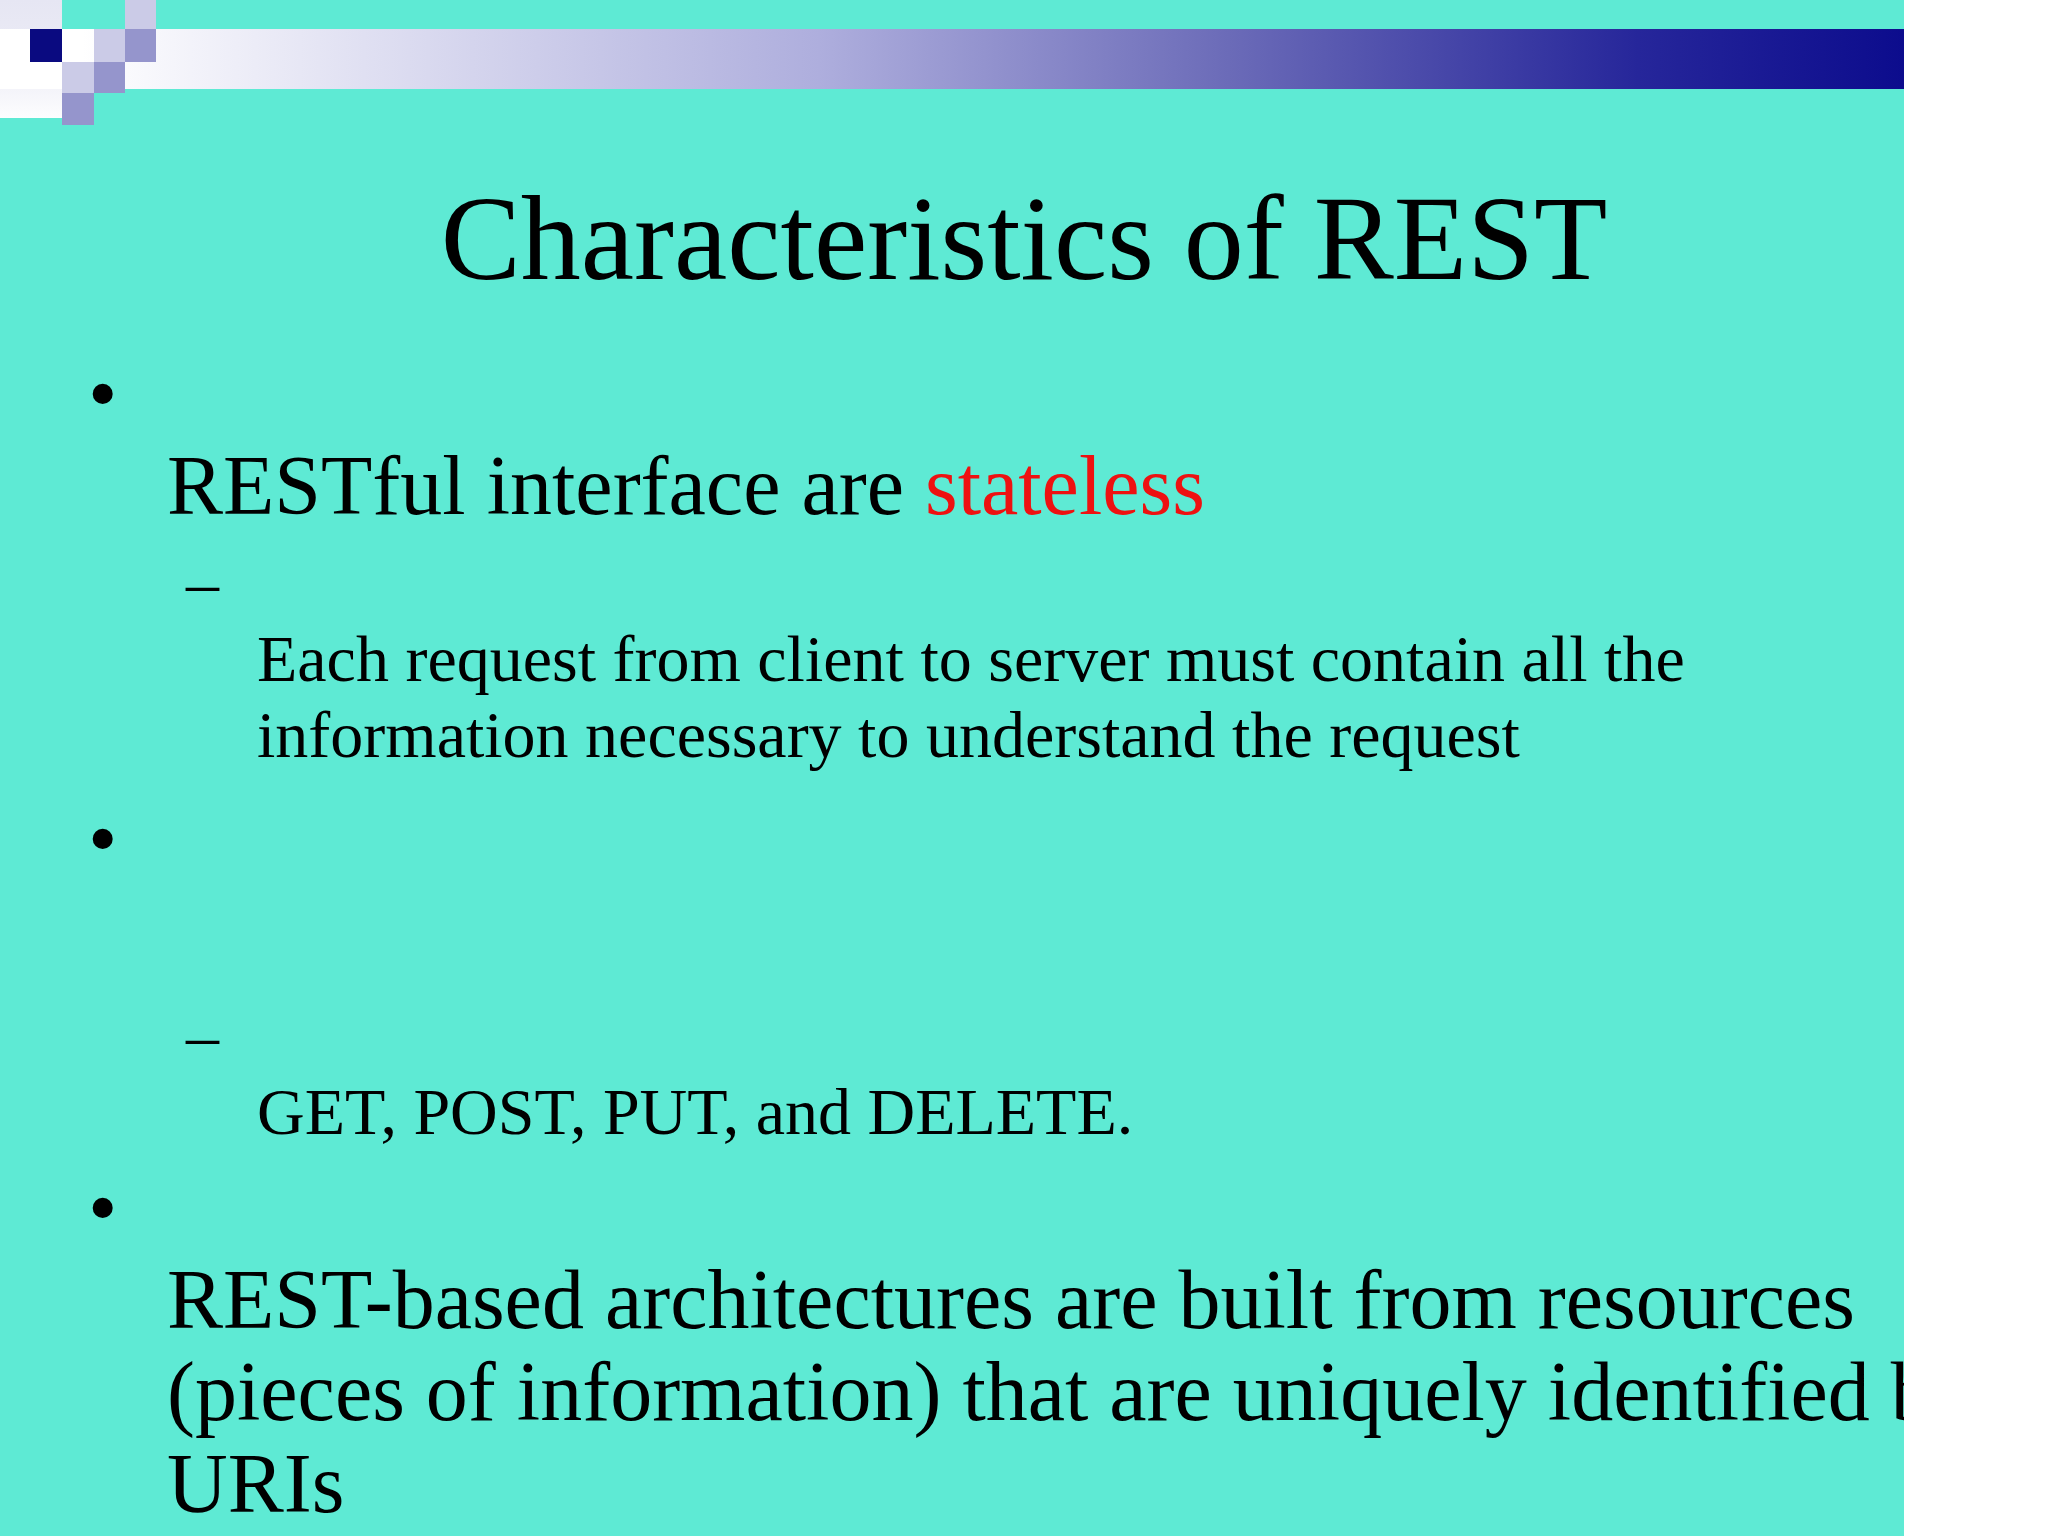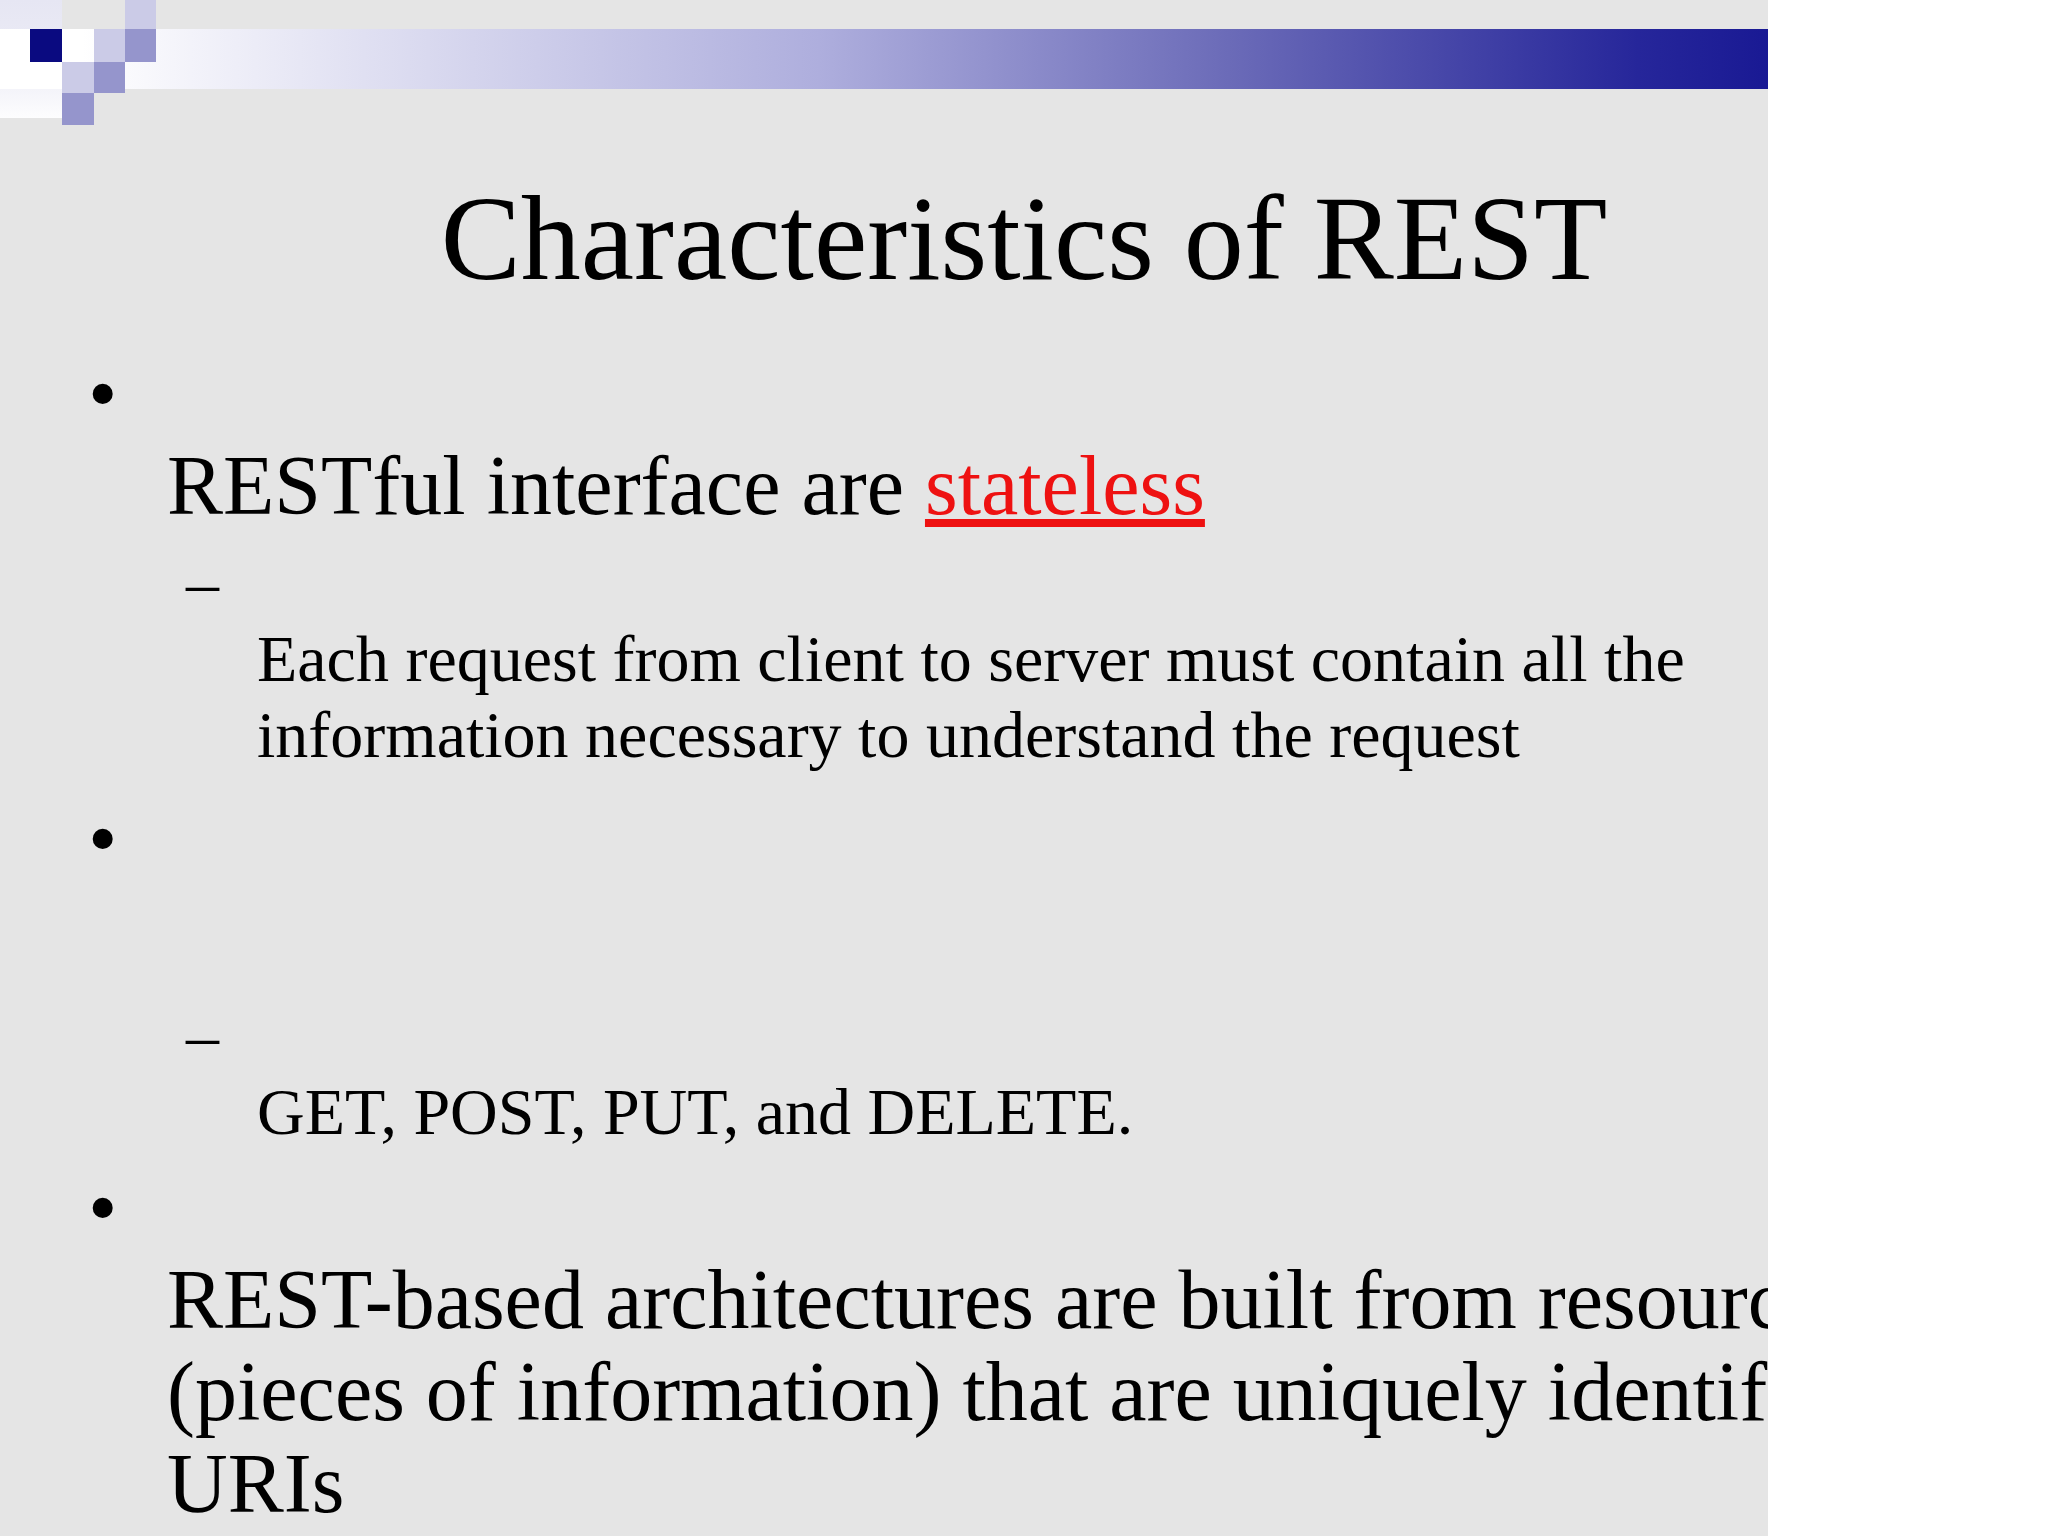--- a/index.html
+++ b/index.html
@@ -3,22 +3,22 @@
 <meta charset="utf-8">
 <style>
   html, body { margin: 0; padding: 0; background: #ffffff; }
   body {
     width: 2048px; height: 1536px;
     font-family: "Liberation Serif", "DejaVu Serif", serif;
     color: #000000;
   }
   .slide {
     position: relative;
-    width: 1768px; height: 1536px;
-    background: #e5e5e5;
+    width: 1904px; height: 1536px;
+    background: #5eead4;
     overflow: hidden;
   }
 
   
   .hdr-left-strip {
     position: absolute; left: 0; top: 0;
     width: 62px; height: 118px;
     background: linear-gradient(180deg, #e6e6f3 0%, #ececf6 55%, #fdfdfe 100%);
   }
   .hdr-bar {
@@ -58,21 +58,21 @@
   .li { position: relative; margin: 0; white-space: pre-line; }
   .li .marker { position: absolute; top: 0; }
   .lv1 { font-size: 84px; line-height: 92px; padding-left: 167px; padding-right: 40px; }
   .lv1 .marker { left: 88px; }
   .lv2 { font-size: 66px; line-height: 76px; padding-left: 257px; padding-right: 40px; }
   .lv2 .marker { left: 186px; }
   .m-s1 { margin-top: 13px; }
   .m-b2 { margin-top: 20px; }
   .m-s2 { margin-top: 21px; }
   .m-b3 { margin-top: 12px; }
-  .hl-red { color: #ee1111; text-decoration: underline; }
+  .hl-red { color: #ee1111; }
 </style>
 </head>
 <body>
 
 <div class="slide">
 
   <div class="hdr-left-strip"></div>
   <div class="hdr-bar"></div>
   <div class="sq sq-lavender sq1"></div>
   <div class="sq sq-navy     sq2"></div>

